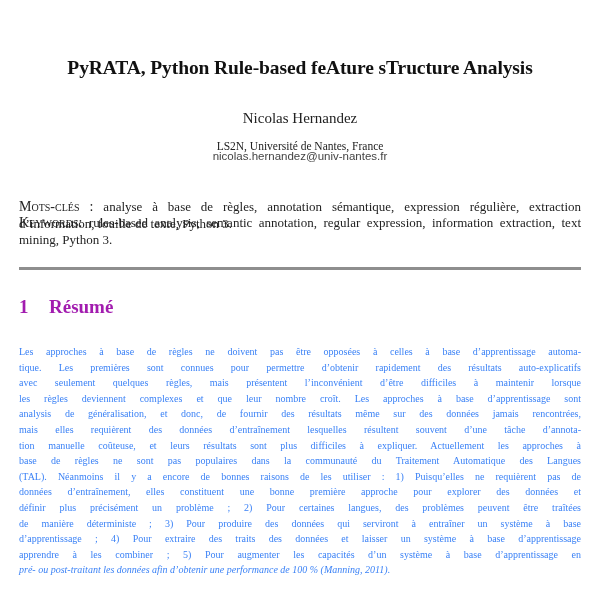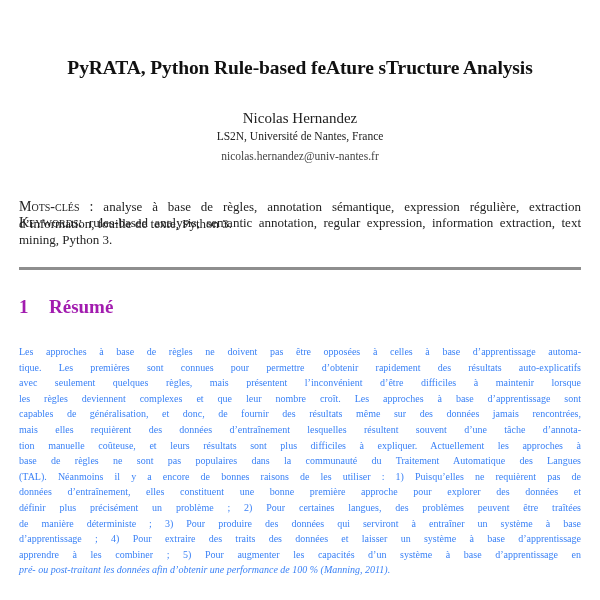--- a/index.html
+++ b/index.html
@@ -13,26 +13,26 @@
       position: absolute; left: 0; width: 562px; top: 57px;
       text-align: center; font-weight: bold; font-size: 19.5px; letter-spacing: -0.1px;
       color: #111;
       font-family: Liberation Serif, serif;
     }
     .author {
       position: absolute; left: 0; width: 562px; top: 110px;
       text-align: center; font-size: 15px; color: #222;
     }
     .affil {
-      position: absolute; left: 0; width: 562px; top: 130px;
+      position: absolute; left: 0; width: 562px; top: 140px;
       text-align: center; font-size: 11.5px; color: #222;
     }
     .email {
       position: absolute; left: 0; width: 562px; top: 150px;
-      text-align: center; font-family: Liberation Serif, serif;
+      text-align: center; font-family: Liberation Sans, sans-serif;
       font-size: 11.5px; color: #444;
     }
     .kw {
       position: absolute; left: 0; width: 562px;
       font-size: 13px; line-height: 17px; text-align: justify; color: #222;
     }
     .kw .label { font-variant: small-caps; font-size: 14px; }
     .kw-fr { top: 198px; }
     .kw-en { top: 214px; }
     .rule {
@@ -72,21 +72,21 @@
 
   <div class="section">
     <span class="num">1</span><span>Résumé</span>
   </div>
 
   <div class="body">
     <span class="line">Les approches à base de règles ne doivent pas être opposées à celles à base d’apprentissage automa-</span>
     <span class="line">tique. Les premières sont connues pour permettre d’obtenir rapidement des résultats auto-explicatifs</span>
     <span class="line">avec seulement quelques règles, mais présentent l’inconvénient d’être difficiles à maintenir lorsque</span>
     <span class="line">les règles deviennent complexes et que leur nombre croît. Les approches à base d’apprentissage sont</span>
-    <span class="line">capables de généralisation, et donc, de fournir des résultats même sur des données jamais rencontrées,</span>
+    <span class="line">analysis de généralisation, et donc, de fournir des résultats même sur des données jamais rencontrées,</span>
     <span class="line">mais elles requièrent des données d’entraînement lesquelles résultent souvent d’une tâche d’annota-</span>
     <span class="line">tion manuelle coûteuse, et leurs résultats sont plus difficiles à expliquer. Actuellement les approches à</span>
     <span class="line">base de règles ne sont pas populaires dans la communauté du Traitement Automatique des Langues</span>
     <span class="line">(TAL). Néanmoins il y a encore de bonnes raisons de les utiliser : 1) Puisqu’elles ne requièrent pas de</span>
     <span class="line">données d’entraînement, elles constituent une bonne première approche pour explorer des données et</span>
     <span class="line">définir plus précisément un problème ; 2) Pour certaines langues, des problèmes peuvent être traîtées</span>
     <span class="line">de manière déterministe ; 3) Pour produire des données qui serviront à entraîner un système à base</span>
     <span class="line">d’apprentissage ; 4) Pour extraire des traits des données et laisser un système à base d’apprentissage</span>
     <span class="line">apprendre à les combiner ; 5) Pour augmenter les capacités d’un système à base d’apprentissage en</span>
     <span class="line last">pré- ou post-traitant les données afin d’obtenir une performance de 100 % (Manning, 2011).</span>

